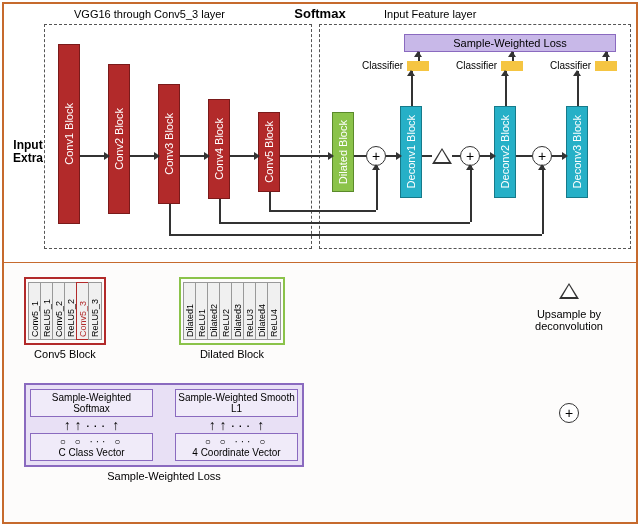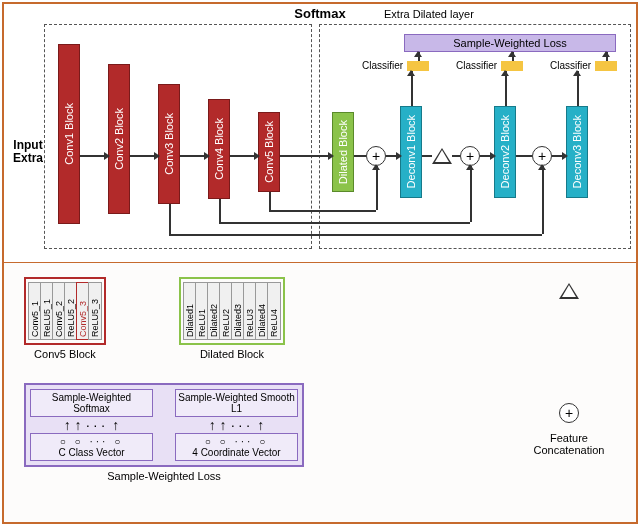--- a/index.html
+++ b/index.html
@@ -38,21 +38,22 @@
   .dots { letter-spacing: 3px; }
   .input-label { position: absolute; left: 4px; top: 135px; width: 40px; font-weight: bold; font-size: 12px; text-align:center; line-height:1.1; }
 </style>
 </head>
 <body>
 
 <div class="frame">
 
   <div class="top">
     <div class="title-main">Softmax</div>
-    <div class="sec-label" style="left:380px">Extra Dilated layer</div>
+    <div class="sec-label" style="left:70px">VGG16 through Conv5_3 layer</div>
+    <div class="sec-label" style="left:380px">Input Feature layer</div>
 
     <div class="dashed" style="left:40px; top:20px; width:268px; height:225px"></div>
     <div class="dashed" style="left:315px; top:20px; width:312px; height:225px"></div>
 
     <div class="input-label">Input Extra</div>
 
     <div class="vbox conv" style="left:54px; top:40px; height:180px">
         <span class="vtext">Conv1 Block</span>
       </div>
     <div class="vbox conv" style="left:104px; top:60px; height:150px">
@@ -172,20 +173,21 @@
         <span class="mini">ReLU4</span>
       </div>
       <div class="leg-title">Dilated Block</div>
     </div>
 
 
     <div class="leg-group" style="left:510px; top:18px; text-align:center; width:110px">
       <div style="position:relative; height:24px; width:100%">
           <div class="tri" style="left:45px; top:2px"></div>
         </div>
+      <div class="leg-title">Upsample by deconvolution</div>
     </div>
 
     <div class="leg-group" style="left:20px; top:120px">
       <div class="swl-box">
         <div class="swl-inner">
           <div class="swl-col">
             <div class="swl-label-box">Sample-Weighted Softmax</div>
             <div style="font-size:14px">↑ ↑ <span class="dots">···</span> ↑</div>
             <div class="swl-label-box"><span class="dots">○ ○ ··· ○</span><br><span>C Class Vector</span></div>
           </div>
@@ -197,17 +199,16 @@
         </div>
       </div>
       <div class="leg-title">Sample-Weighted Loss</div>
     </div>
 
 
     <div class="leg-group" style="left:510px; top:140px; text-align:center; width:110px">
       <div style="position:relative; height:26px; width:100%">
           <div class="circplus" style="left:45px; top:0">+</div>
         </div>
-      <div class="leg-title">Feature Concatenation</div>
     </div>
 
   </div>
 </div>
 
 </body></html>

